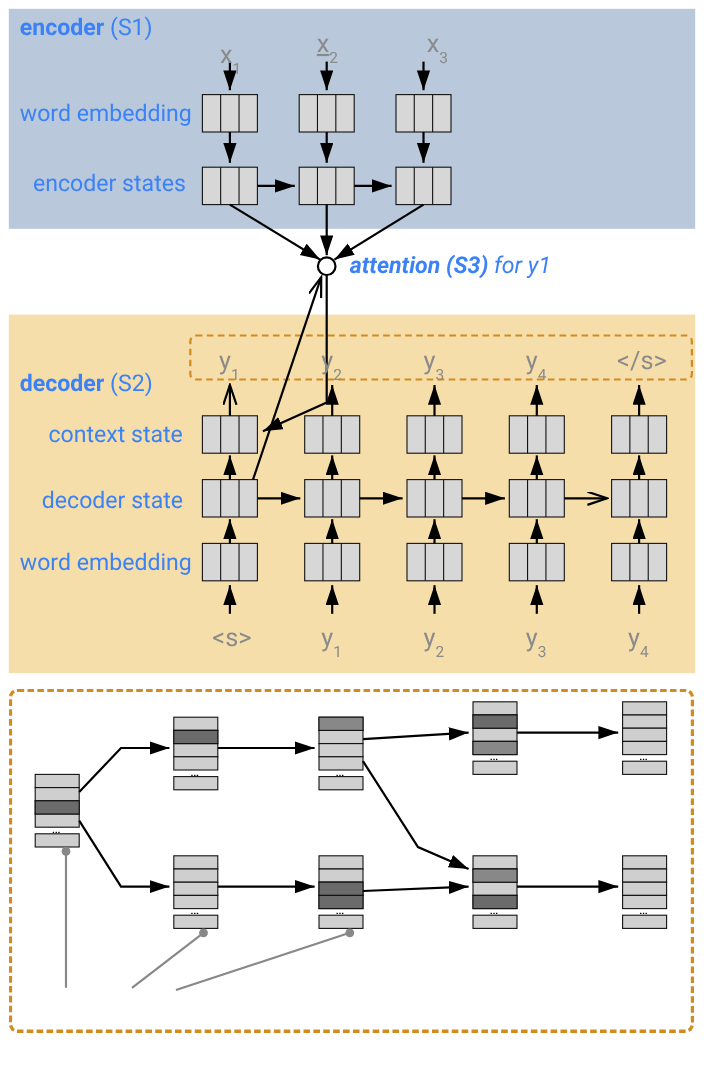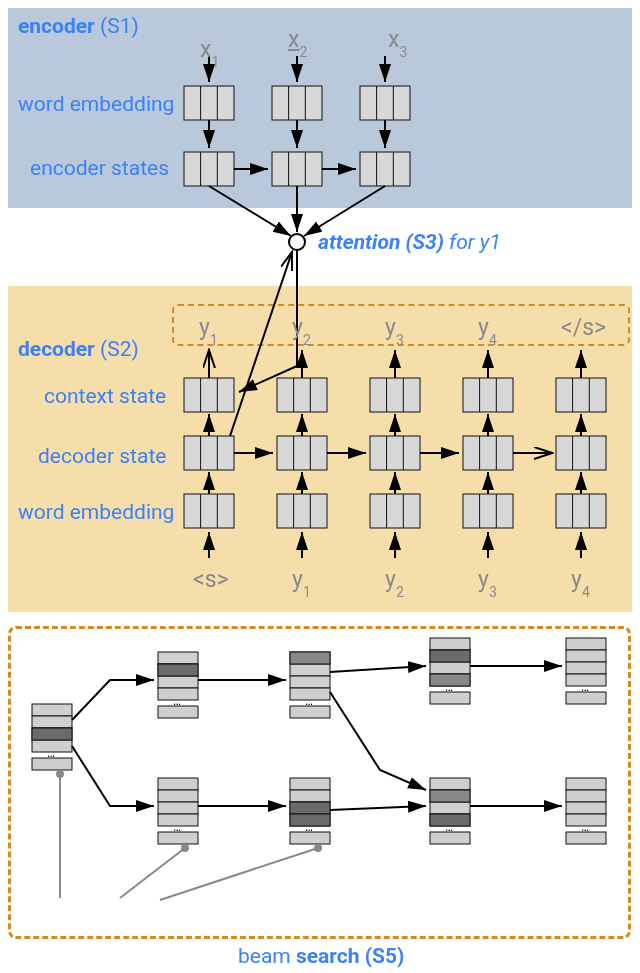--- a/index.html
+++ b/index.html
@@ -194,15 +194,14 @@
   <div class="lbl" style="left:44px; top:384px;">context state</div>
   <div class="lbl" style="left:38px; top:444px;">decoder state</div>
   <div class="lbl" style="left:18px; top:500px;">word embedding</div>
 
   <div class="lbl gray" style="left:193px; top:566px;">&lt;s&gt;</div>
   <div class="lbl gray" style="left:292px; top:566px;"><span>y</span><span class="sub">1</span></div>
   <div class="lbl gray" style="left:385px; top:566px;"><span>y</span><span class="sub">2</span></div>
   <div class="lbl gray" style="left:478px; top:566px;"><span>y</span><span class="sub">3</span></div>
   <div class="lbl gray" style="left:571px; top:566px;"><span>y</span><span class="sub">4</span></div>
 
-  <div class="lbl" style="left:238px; top:944px;"><span>beam </span><b><span>search (S5)</span></b></div>
 
 </div>
 
 </body></html>

